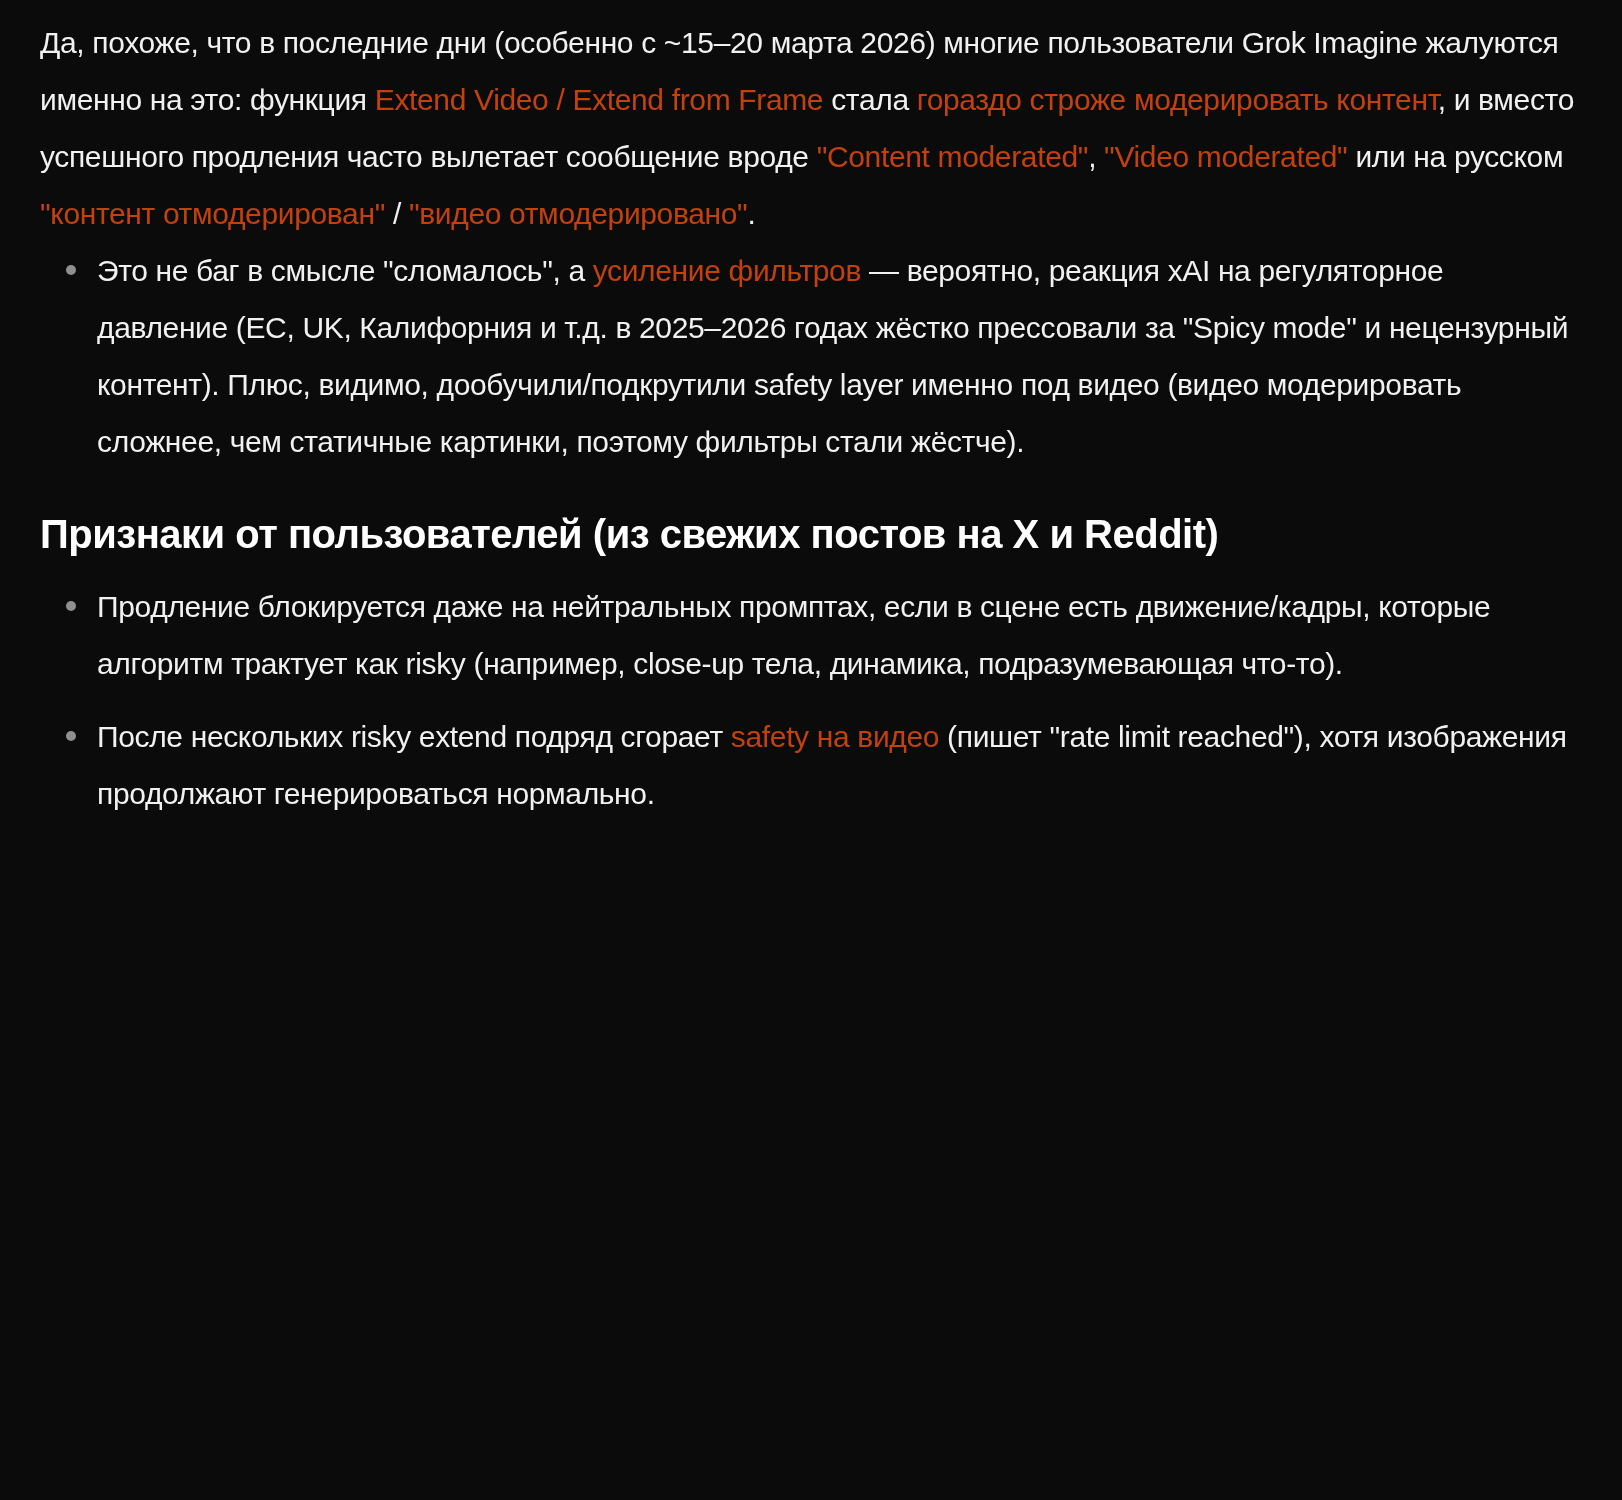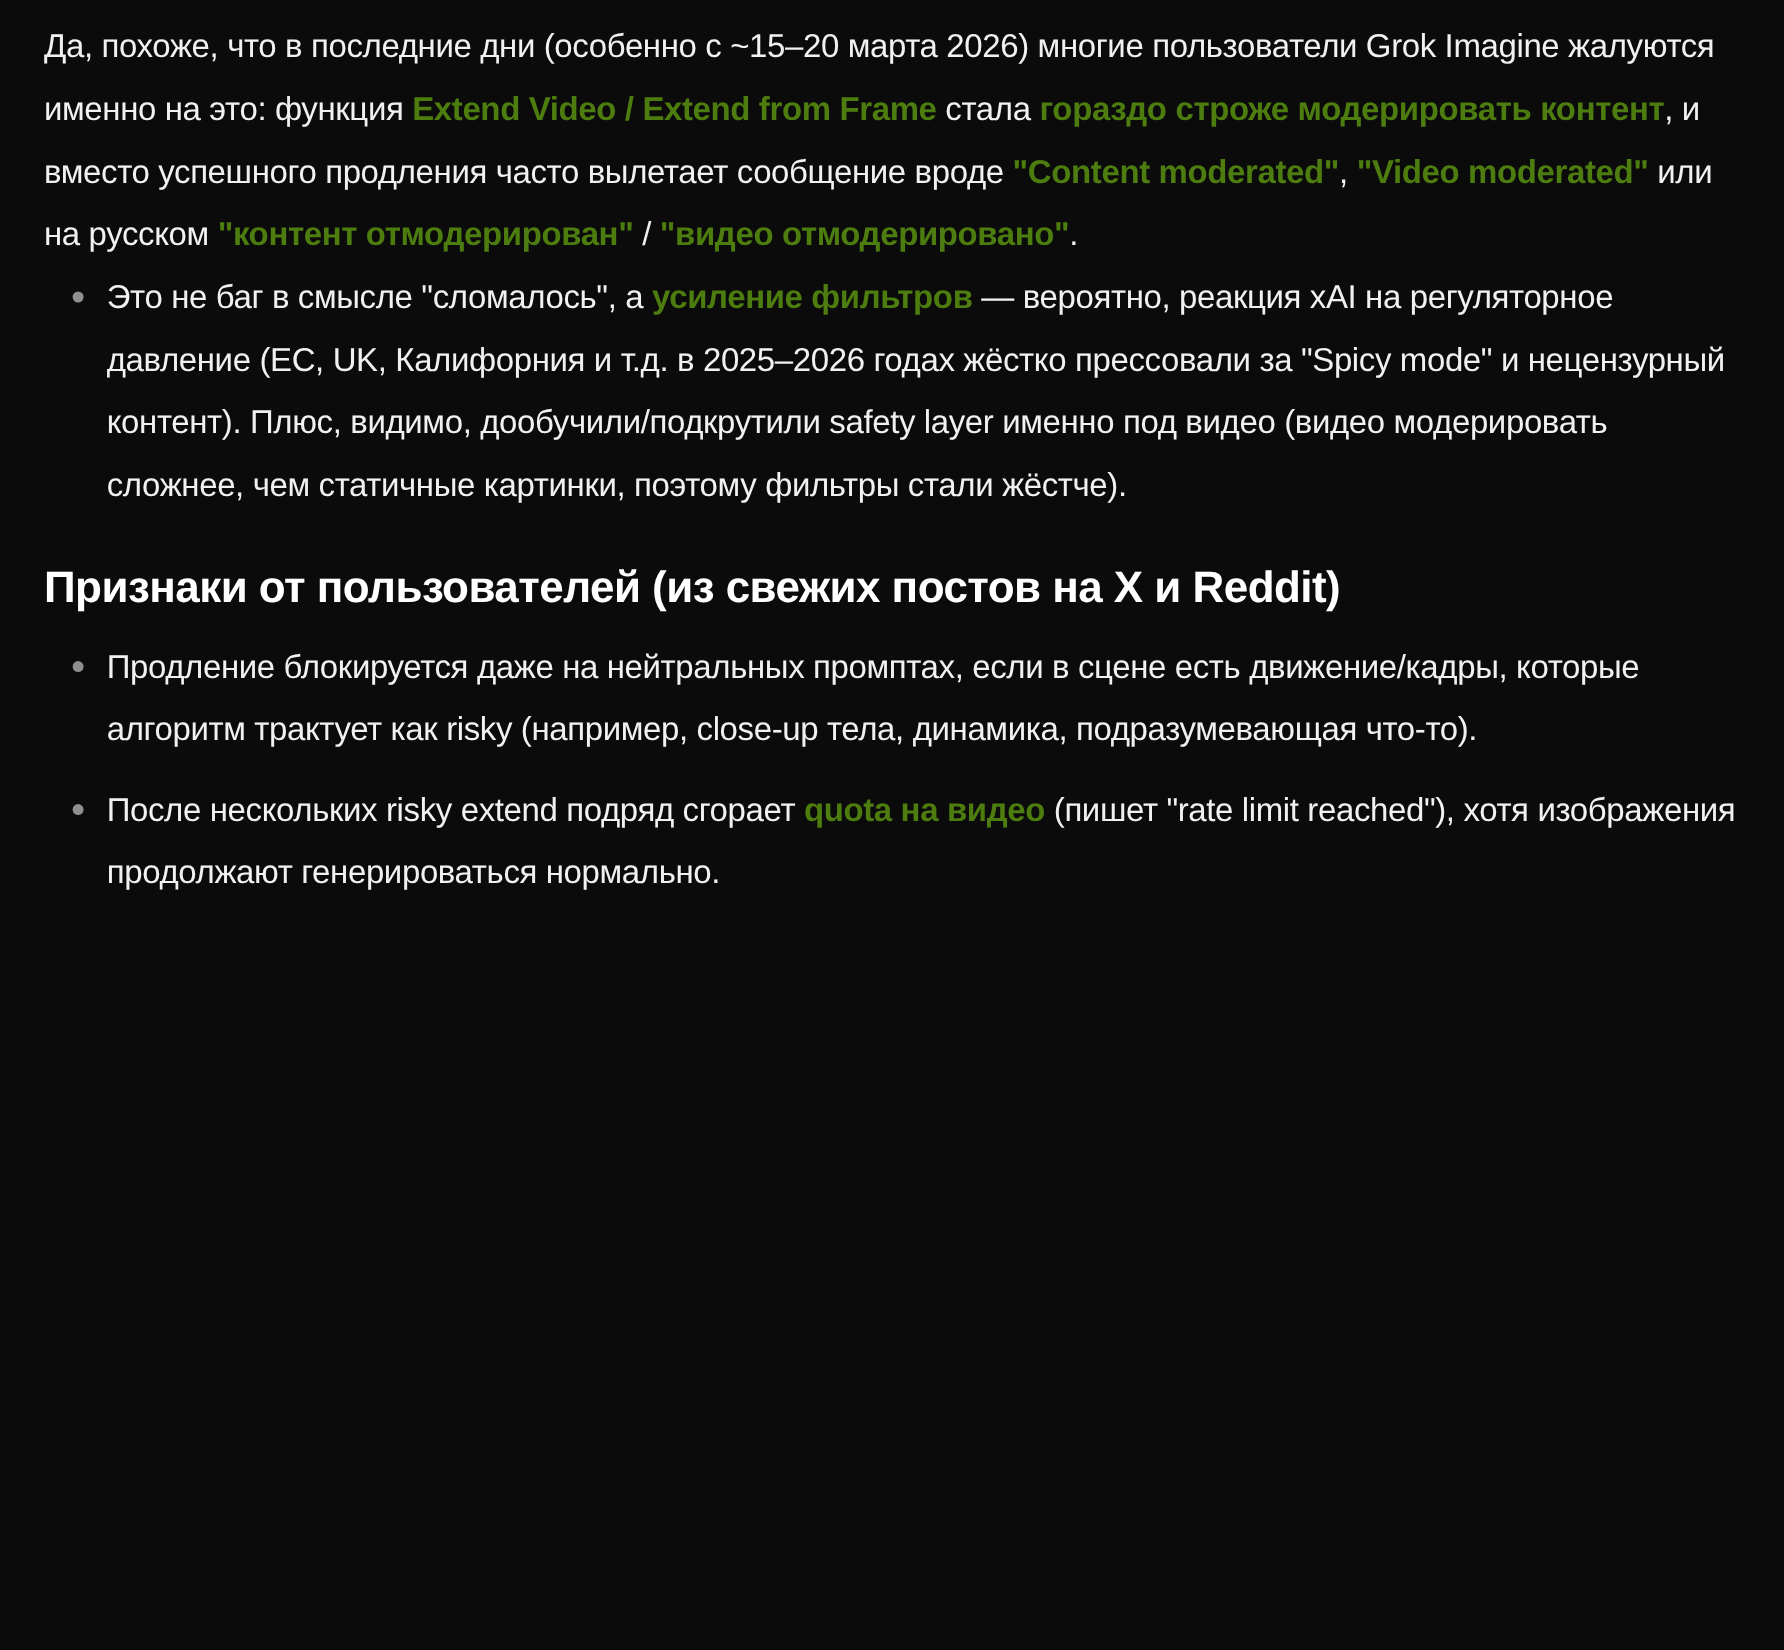--- a/index.html
+++ b/index.html
@@ -47,36 +47,36 @@
     content: "";
     position: absolute;
     left: 26px;
     top: 23px;
     width: 10px;
     height: 10px;
     border-radius: 50%;
     background: #8f8f8f;
   }
   .b {
-    font-weight: 700;
-    color: #4d7c0f;
+    font-weight: 400;
+    color: #c2410c;
   }
 </style>
 </head>
 <body>
 
 <div class="content">
 
   <p class="intro"><span>Да, похоже, что в последние дни (особенно с ~15–20 марта 2026) многие пользователи Grok Imagine жалуются именно на это: функция </span><span class="b">Extend Video / Extend from Frame</span><span> стала </span><span class="b">гораздо строже модерировать контент</span><span>, и вместо успешного продления часто вылетает сообщение вроде </span><span class="b">"Content moderated"</span><span>, </span><span class="b">"Video moderated"</span><span> или на русском </span><span class="b">"контент отмодерирован"</span><span> / </span><span class="b">"видео отмодерировано"</span><span>.</span></p>
 
 
   <ul class="bullet-list">
     <li><span>Это не баг в смысле "сломалось", а </span><span class="b">усиление фильтров</span><span> — вероятно, реакция xAI на регуляторное давление (ЕС, UK, Калифорния и т.д. в 2025–2026 годах жёстко прессовали за "Spicy mode" и нецензурный контент). Плюс, видимо, дообучили/подкрутили safety layer именно под видео (видео модерировать сложнее, чем статичные картинки, поэтому фильтры стали жёстче).</span></li>
   </ul>
 
   <h2 class="section-heading">Признаки от пользователей (из свежих постов на X и Reddit)</h2>
 
   <ul class="bullet-list">
     <li><span>Продление блокируется даже на нейтральных промптах, если в сцене есть движение/кадры, которые алгоритм трактует как risky (например, close-up тела, динамика, подразумевающая что-то).</span></li>
-    <li><span>После нескольких risky extend подряд сгорает </span><span class="b">quota на видео</span><span> (пишет "rate limit reached"), хотя изображения продолжают генерироваться нормально.</span></li>
+    <li><span>После нескольких risky extend подряд сгорает </span><span class="b">safety на видео</span><span> (пишет "rate limit reached"), хотя изображения продолжают генерироваться нормально.</span></li>
   </ul>
 
 </div>
 
 </body></html>

